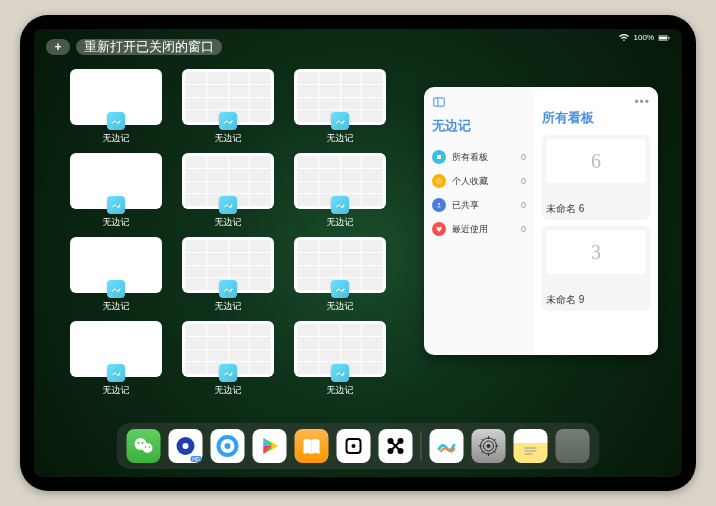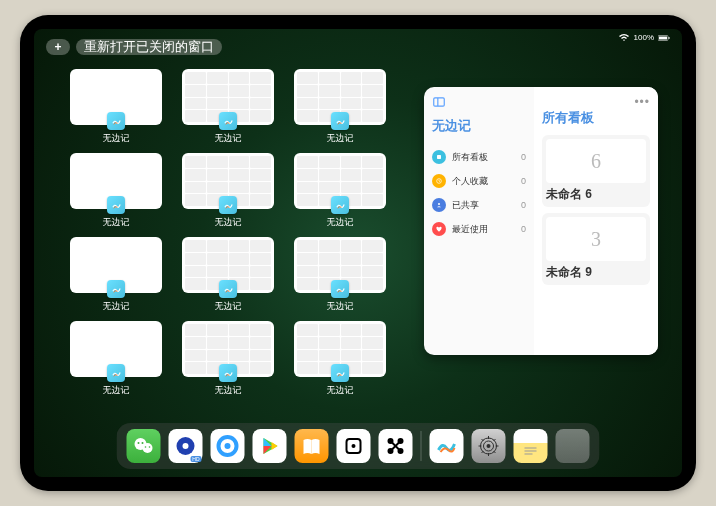--- a/index.html
+++ b/index.html
@@ -125,21 +125,21 @@
   width: 100%; 
   background: #f5f5f5; border-radius: 6px;
   padding: 4px; margin-bottom: 6px;
 }
 .board-thumb {
   width: 100%; height: 44px; background: #fff;
   border-radius: 4px; display: flex; align-items: center; justify-content: center;
   color: #bbb; font-size: 20px;
   font-family: cursive;
 }
-.board-name { font-size: 12px; color: #333; margin-top: 3px; font-weight: 700; }
+.board-name { font-size: 10px; color: #333; margin-top: 19px; font-weight: 400; }
 .board-date { font-size: 7px; color: #999; }
 .dock {
   position: absolute; bottom: 8px; left: 50%; transform: translateX(-50%);
   height: 46px;
   background: rgba(80,80,80,.35);
   backdrop-filter: blur(10px);
   border-radius: 14px;
   display: flex; align-items: center; gap: 8px;
   padding: 0 10px;
 }

